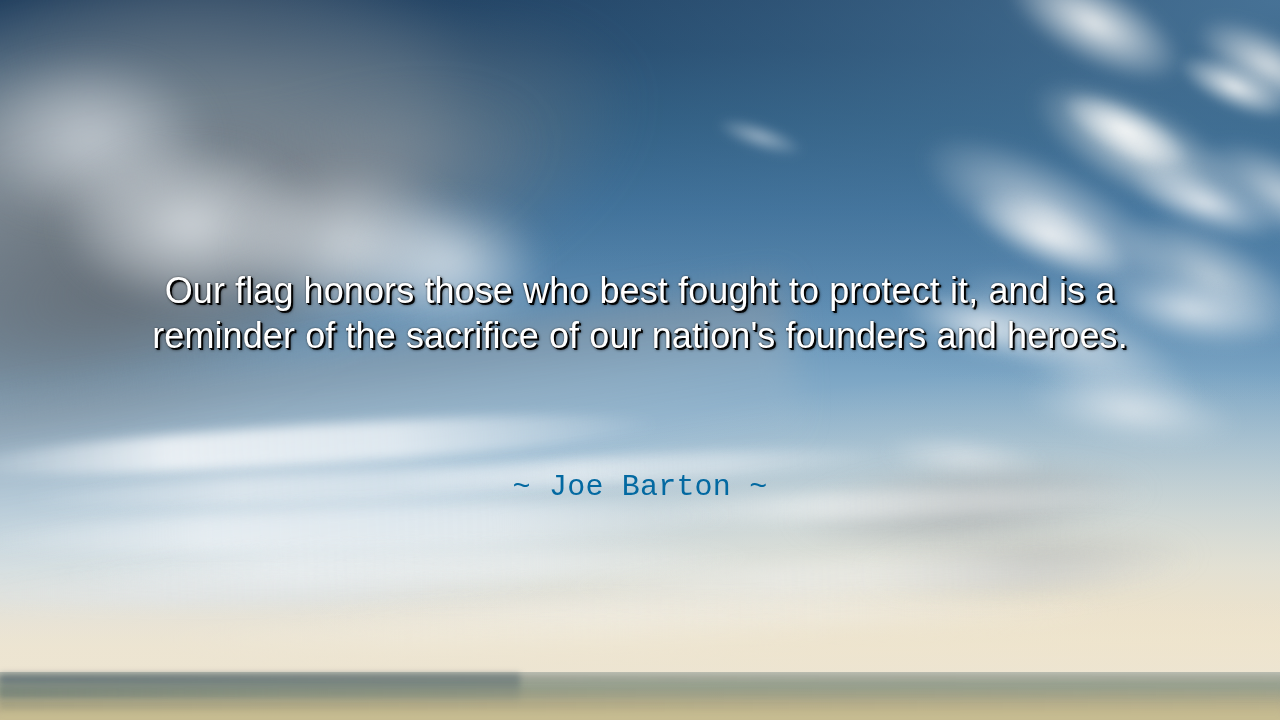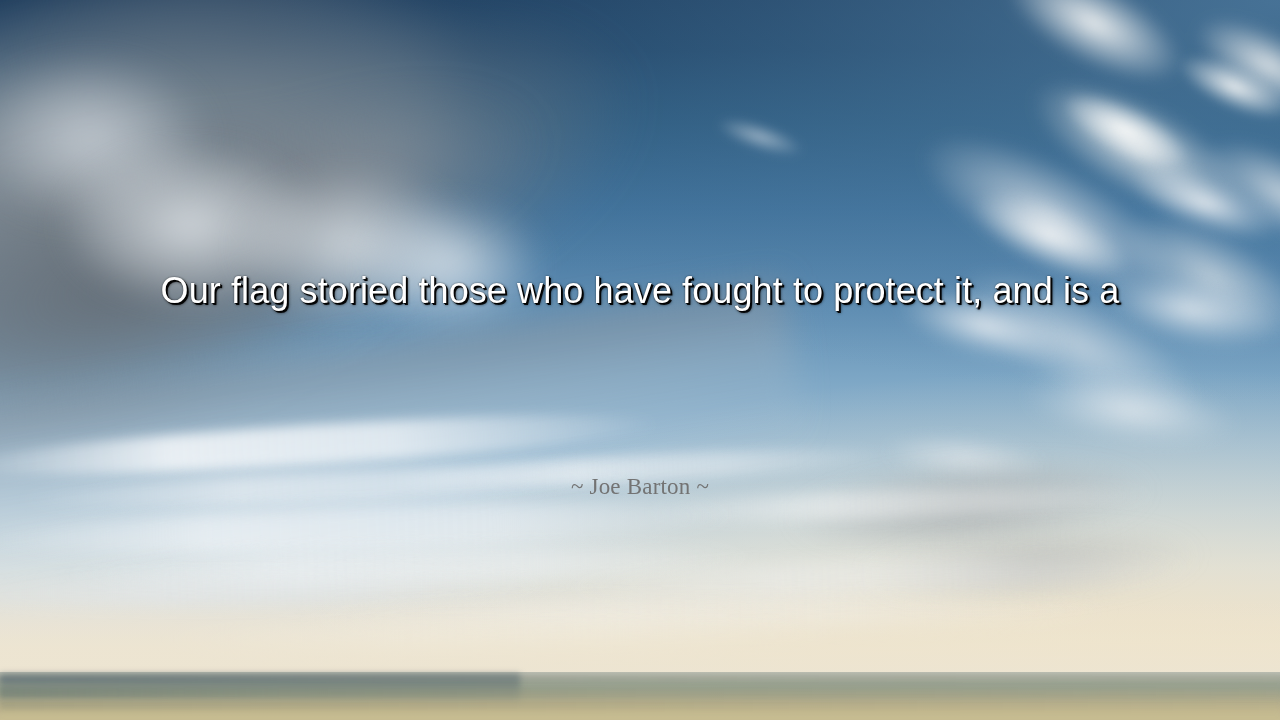--- a/index.html
+++ b/index.html
@@ -265,25 +265,25 @@
       2px 2px 0 rgba(0,0,0,0.92),
       2px 2px 3px rgba(0,0,0,0.65),
       1px 1px 0 rgba(0,0,0,0.8),
       0 0 2px rgba(0,0,0,0.55);
   }
   .author {
     position: absolute;
     left: 0; right: 0;
     top: 469px;
     text-align: center;
-    font-family: Liberation Serif, serif;
-    font-size: 23px;
+    font-family: Liberation Mono, monospace;
+    font-size: 30px;
     line-height: 36px;
     font-weight: 400;
-    color: #737373;
+    color: #0369a1;
     letter-spacing: 0.2px;
   }
 </style>
 </head>
 <body>
 
 <div id="stage">
 
   <div class="sky-base"></div>
   <div class="sky-tintA"></div>
@@ -324,18 +324,19 @@
 
   <div class="haze"></div>
   <div class="land"></div>
   <div class="land-dark-left"></div>
   <div class="horizon-line"></div>
   <div class="land-band1"></div>
   <div class="land-band2"></div>
   <div class="land-fg"></div>
 
   <div class="quote-wrap">
-    <p class="quote-text">Our flag storied those who have fought to protect it, and is a</p>
+    <p class="quote-text">Our flag honors those who best fought to protect it, and is a</p>
+    <p class="quote-text">reminder of the sacrifice of our nation's founders and heroes.</p>
   </div>
 
   <div class="author">~ Joe Barton ~</div>
 
 </div>
 
 </body></html>

